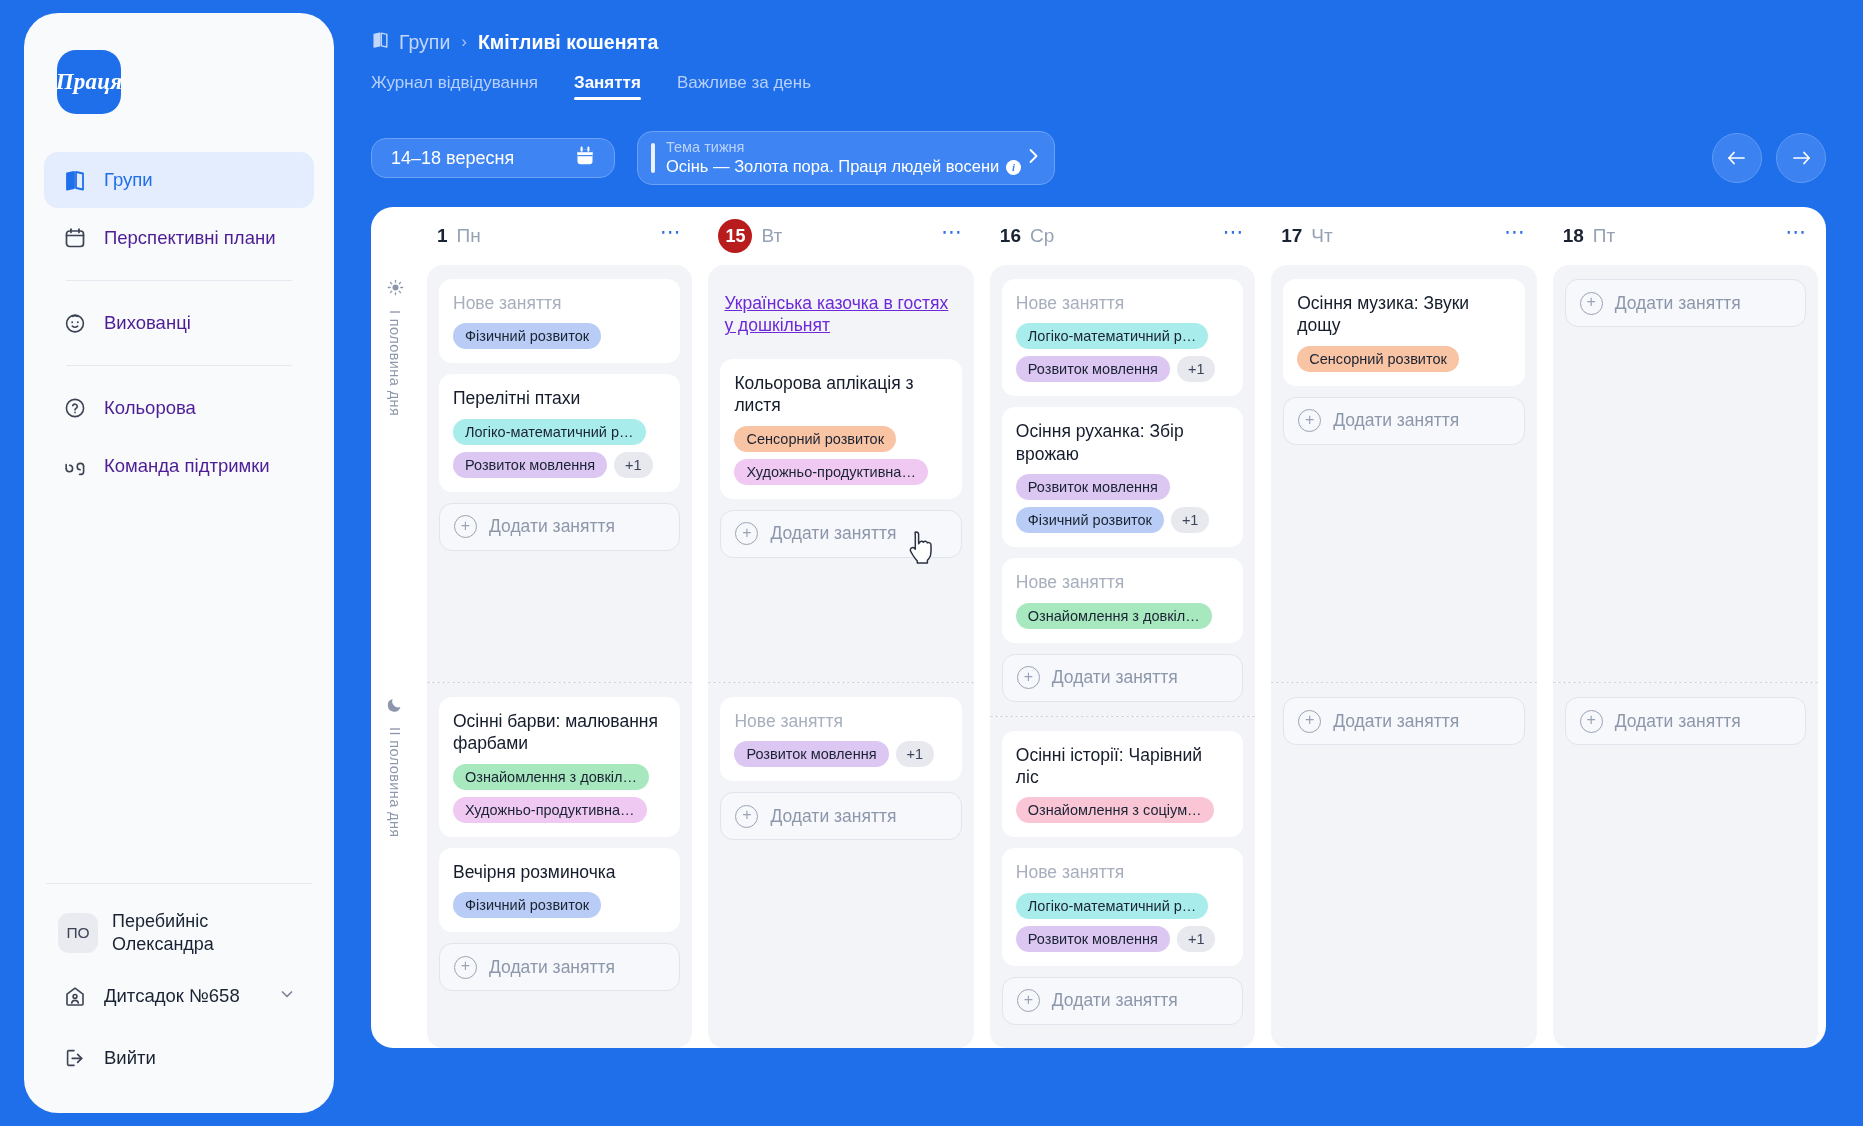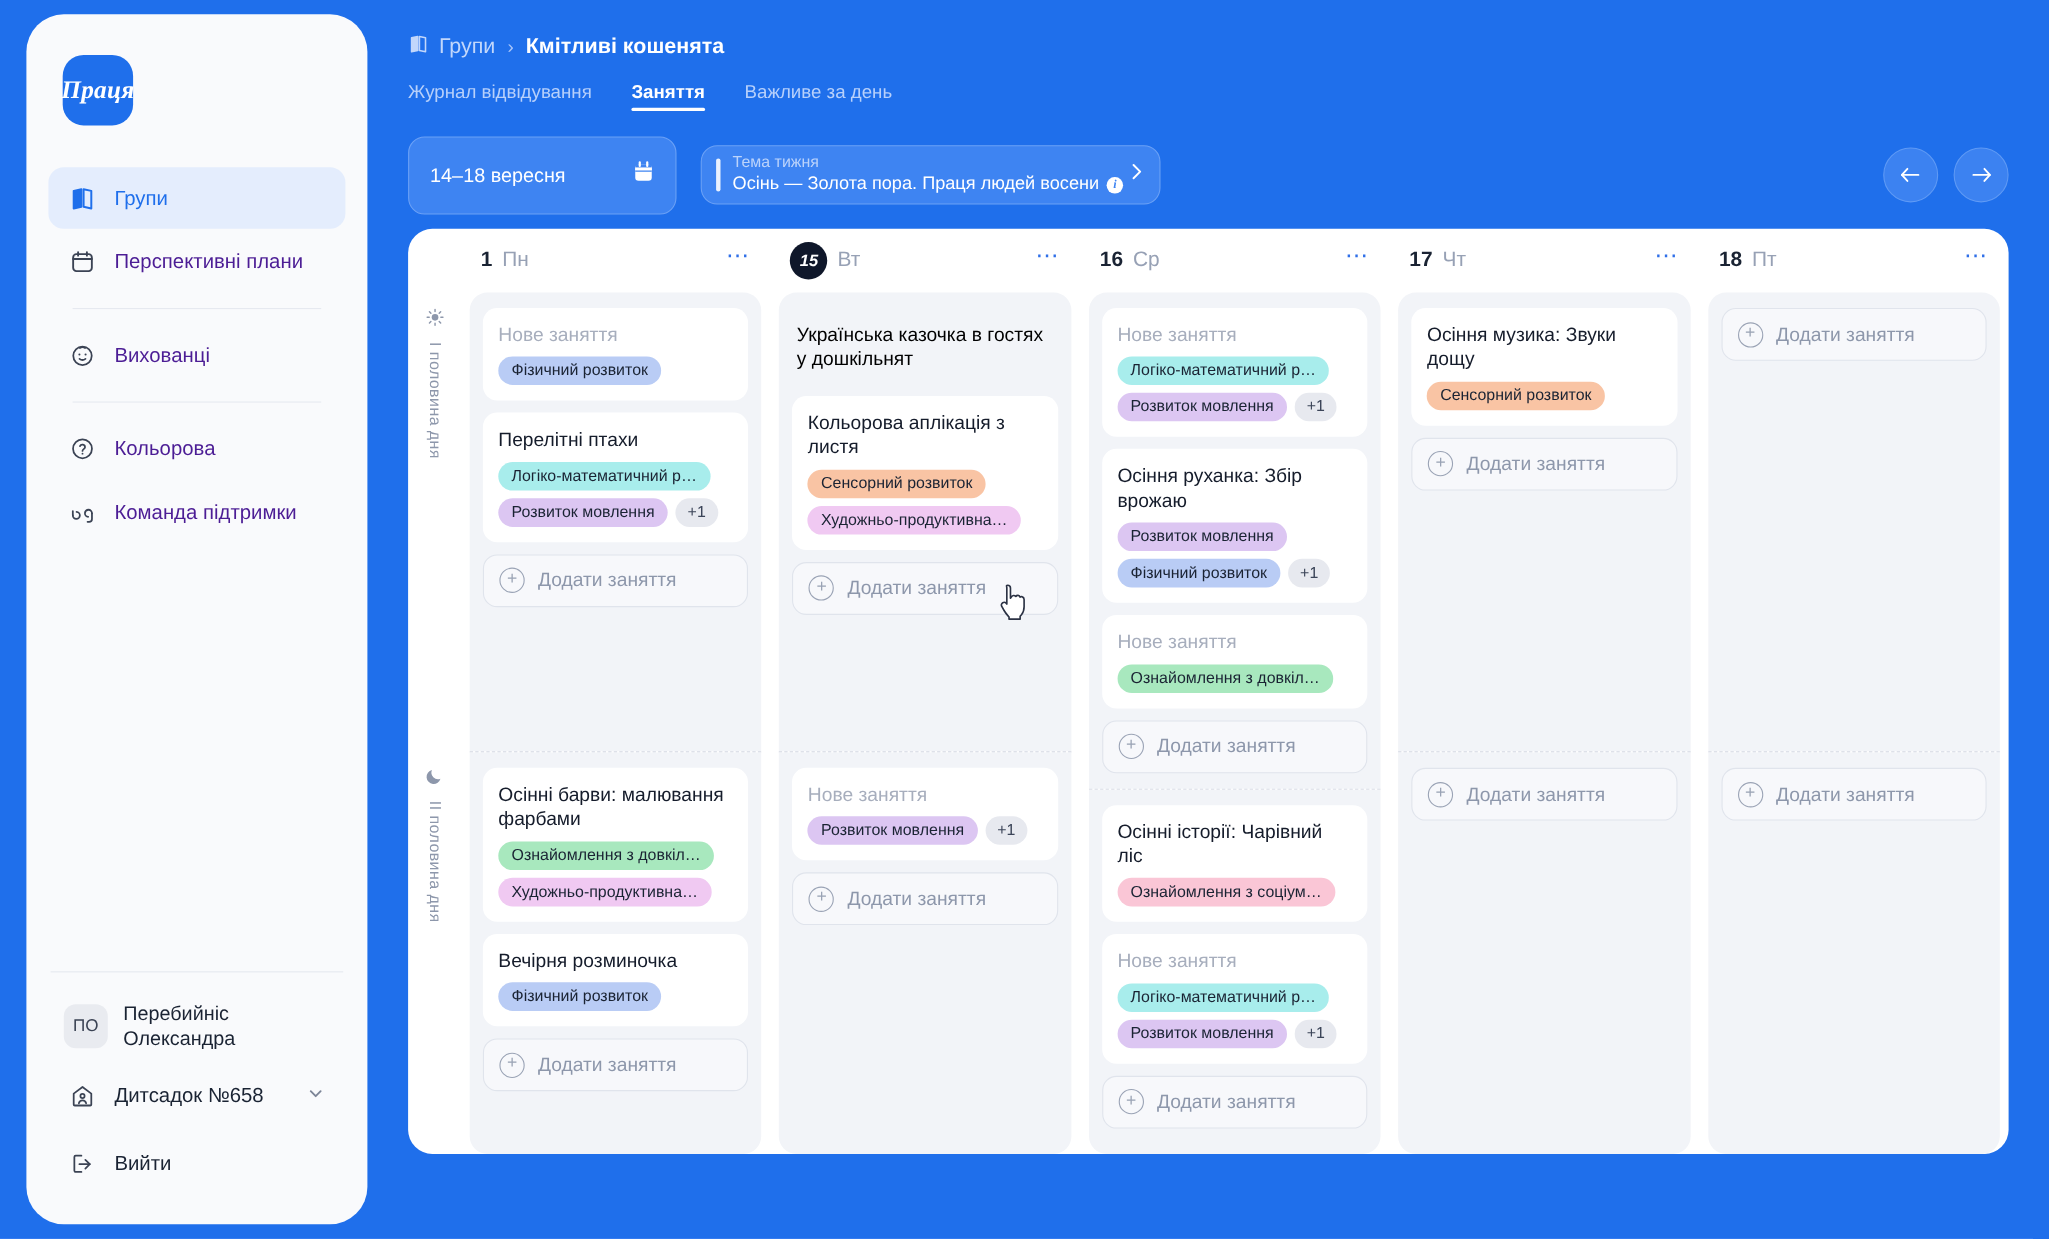--- a/index.html
+++ b/index.html
@@ -117,21 +117,21 @@
     height: 3px; background: #fff; border-radius: 3px;
   }
 
   
   .toolbar {
     margin-top: 31px;
     display: flex; align-items: center; gap: 22px;
     height: 54px;
   }
   .date-pill {
-    width: 244px; height: 71px;
+    width: 244px; height: 40px;
     background: #3E84F2; border: 1px solid #6BA1F6;
     border-radius: 15px;
     display: flex; align-items: center; justify-content: space-between;
     padding: 0 19px; cursor: pointer;
   }
   .date-pill .txt { color: #fff; font-size: 18px; }
 
   .theme-pill {
     width: 418px; height: 54px;
     background: #3E84F2; border: 1px solid #6BA1F6;
@@ -176,25 +176,24 @@
     flex: 0 0 58px;
   }
   .day-head {
     flex: 1 1 0;
     display: flex; align-items: center;
     padding: 0 18px 0 18px;
     gap: 9px;
   }
   .day-num { font-size: 19px; color: #1A2333; font-weight: bold; }
   .day-num.today {
-    background: #0f172a; color: #fff;
+    background: #b91c1c; color: #fff;
     width: 34px; height: 34px; border-radius: 50%;
     display: flex; align-items: center; justify-content: center;
-    font-size: 15px;
-    font-style: italic;
+    font-size: 18px;
   }
   .day-dow { font-size: 19px; color: #97A1B5; }
   .day-dots { margin-left: auto; color: #2F6FE8; font-size: 21px; letter-spacing: 1.5px; cursor: pointer; line-height: .5; padding-bottom: 7px; }
 
   .board-body { flex: 1 1 auto; display: flex; min-height: 0; }
 
   .rail {
     width: 48px; flex: 0 0 48px;
     display: flex; flex-direction: column;
   }
@@ -232,21 +231,21 @@
     background: #fff; border-radius: 13px;
     padding: 13px 14px 14px;
     min-width: 0;
   }
   .lesson.plain { background: transparent; padding: 13px 4px 2px; }
   .lesson-title {
     font-size: 17.5px; color: #151C2B; line-height: 1.28;
     margin-bottom: 9px; font-weight: 400;
   }
   .lesson-title.placeholder { color: #A7AEBD; }
-  .lesson-title.muted { color: #000000; }
+  .lesson-title.muted { color: #6d28d9; text-decoration: underline; }
   .tag-row { display: flex; align-items: center; gap: 7px; margin-top: 7px; min-width: 0; }
   .tag {
     font-size: 14.5px; color: #1A2333;
     padding: 5px 12px; border-radius: 40px;
     white-space: nowrap; overflow: hidden; text-overflow: ellipsis;
     max-width: 100%;
   }
   .tag-more {
     font-size: 14.5px; color: #3C4559;
     background: #E7E9EF; border-radius: 40px;

